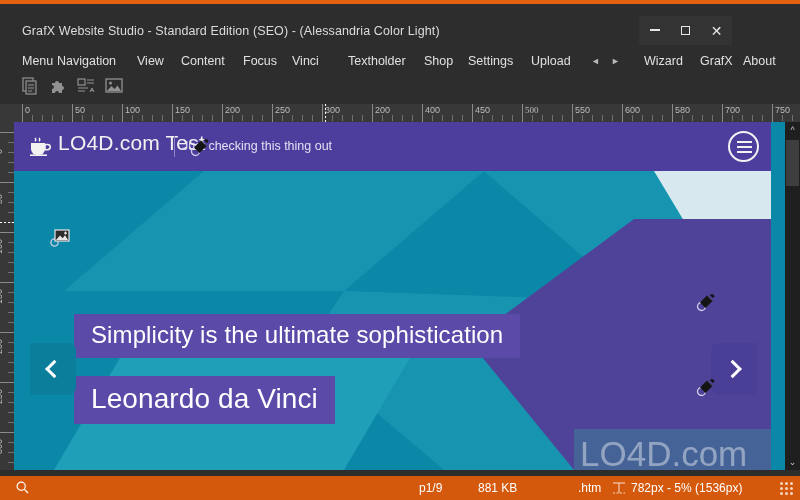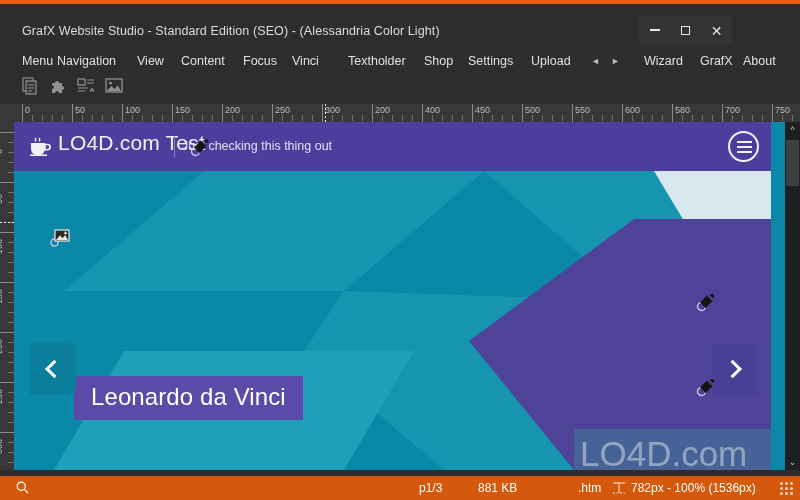--- a/index.html
+++ b/index.html
@@ -75,21 +75,21 @@
 
   .teal-strip { position:absolute; left:0; top:49px; width:757px; height:5px; background:#0f8fa9; }
 
   .shapes { position:absolute; left:0; top:49px; width:757px; height:299px; }
   .shapes svg { display:block; }
 
   
   .quote1 { position:absolute; left:60px; top:192px; padding:7px 17px 9px 17px; background:#5b4aa8; }
   .quote1 span { font-size:24px; color:#ffffff; white-space:nowrap; letter-spacing:.1px; }
   .quote2 { position:absolute; left:60px; top:254px; padding:7px 17px 9px 17px; background:#5b4aa8; }
-  .quote2 span { font-size:24px; color:#ffffff; white-space:nowrap; letter-spacing:.1px; }
+  .quote2 span { font-size:28px; color:#ffffff; white-space:nowrap; letter-spacing:.1px; }
 
   
   .nav-prev { position:absolute; left:16px; top:221px; width:46px; height:52px; background:#0b7e9c; border-radius:0 8px 8px 0; }
   .nav-next { position:absolute; right:14px; top:221px; width:46px; height:52px; background:#4a3f96; border-radius:8px 0 0 8px; }
   .chev { position:absolute; left:50%; top:50%; width:13px; height:13px; border-top:3px solid #fff; border-right:3px solid #fff; }
   .nav-prev .chev { transform: translate(-40%,-50%) rotate(-135deg); }
   .nav-next .chev { transform: translate(-60%,-50%) rotate(45deg); }
 
   
   .marker { position:absolute; width:20px; height:20px; }
@@ -227,21 +227,21 @@
       <div class="tickmin" style="left: 442px;"></div>
       <div class="tickmin" style="left: 452px;"></div>
       <div class="tickmin" style="left: 462px;"></div>
       <div class="tickmaj" style="left: 472px;"></div>
       <div class="rlab" style="left: 475px;">450</div>
       <div class="tickmin" style="left: 482px;"></div>
       <div class="tickmin" style="left: 492px;"></div>
       <div class="tickmin" style="left: 502px;"></div>
       <div class="tickmin" style="left: 512px;"></div>
       <div class="tickmaj" style="left: 522px;"></div>
-      <div class="rlab" style="left: 525px;">500</div>
+      <div class="rlab" style="left: 525px; font-family: Liberation Serif, serif;">500</div>
       <div class="tickmin" style="left: 532px;"></div>
       <div class="tickmin" style="left: 542px;"></div>
       <div class="tickmin" style="left: 552px;"></div>
       <div class="tickmin" style="left: 562px;"></div>
       <div class="tickmaj" style="left: 572px;"></div>
       <div class="rlab" style="left: 575px;">550</div>
       <div class="tickmin" style="left: 582px;"></div>
       <div class="tickmin" style="left: 592px;"></div>
       <div class="tickmin" style="left: 602px;"></div>
       <div class="tickmin" style="left: 612px;"></div>
@@ -345,20 +345,23 @@
           <polygon points="470,0 757,0 757,130 620,130" fill="#1795b0"></polygon>
           <polygon points="640,0 757,0 757,100 700,100" fill="#d7e9ef"></polygon>
           <polygon points="330,120 620,130 757,130 757,299 430,299 290,180" fill="#1795b0"></polygon>
           <polygon points="110,180 400,180 330,299 40,299" fill="#1f9fb8"></polygon>
           <polygon points="380,45 757,45 757,299 560,299 380,170" fill="#0b87a8" opacity="0"></polygon>
           <polygon points="620,48 757,48 757,299 560,299 455,170 620,48" fill="#4f4299"></polygon>
           <rect x="560" y="258" width="197" height="41" fill="#3e7f93" opacity="0.55"></rect>
         </svg>
       </div>
 
+      <div class="quote1">
+        <span>Simplicity is the ultimate sophistication</span>
+      </div>
       <div class="quote2">
         <span>Leonardo da Vinci</span>
       </div>
 
       <div class="nav-prev">
         <span class="chev"></span>
       </div>
       <div class="nav-next">
         <span class="chev"></span>
       </div>
@@ -397,29 +400,29 @@
     <div class="arrow-up">^</div>
     <div class="thumb"></div>
     <div class="arrow-down">⌄</div>
   </div>
 
   <div class="statusbar">
     <svg class="mag" viewBox="0 0 13 13">
       <circle cx="5.2" cy="5.2" r="4.1" fill="none" stroke="#ffffff" stroke-width="1.2"></circle>
       <path d="M8.4 8.4 L12 12" stroke="#ffffff" stroke-width="1.3"></path>
     </svg>
-    <div class="status-item" style="left:419px;">p1/3</div>
+    <div class="status-item" style="left:419px;">p1/9</div>
     <div class="status-item" style="left:478px;">881 KB</div>
     <div class="status-item" style="left:578px;">.htm</div>
     <svg class="zoomicon" viewBox="0 0 14 14">
       <path d="M1 2 H13" stroke="#ffffff" stroke-width="1.1"></path>
       <path d="M7 2 V12" stroke="#ffffff" stroke-width="1.1"></path>
       <path d="M1 12 H13" stroke="#ffffff" stroke-width="1.1" stroke-dasharray="2 1.5"></path>
     </svg>
-    <div class="status-item" style="left:631px;">782px - 100% (1536px)</div>
+    <div class="status-item" style="left:631px;">782px - 5% (1536px)</div>
 
     <svg class="watermark" viewBox="0 0 230 86">
       <text class="wm-text" x="6" y="44" id="wm-text">LO4D.com</text>
     </svg>
     <div class="wm-dots">
       <b style="left:0;top:0"></b>
         <b style="left:5px;top:0"></b>
         <b style="left:10px;top:0"></b>
       <b style="left:0;top:5px"></b>
         <b style="left:5px;top:5px"></b>

